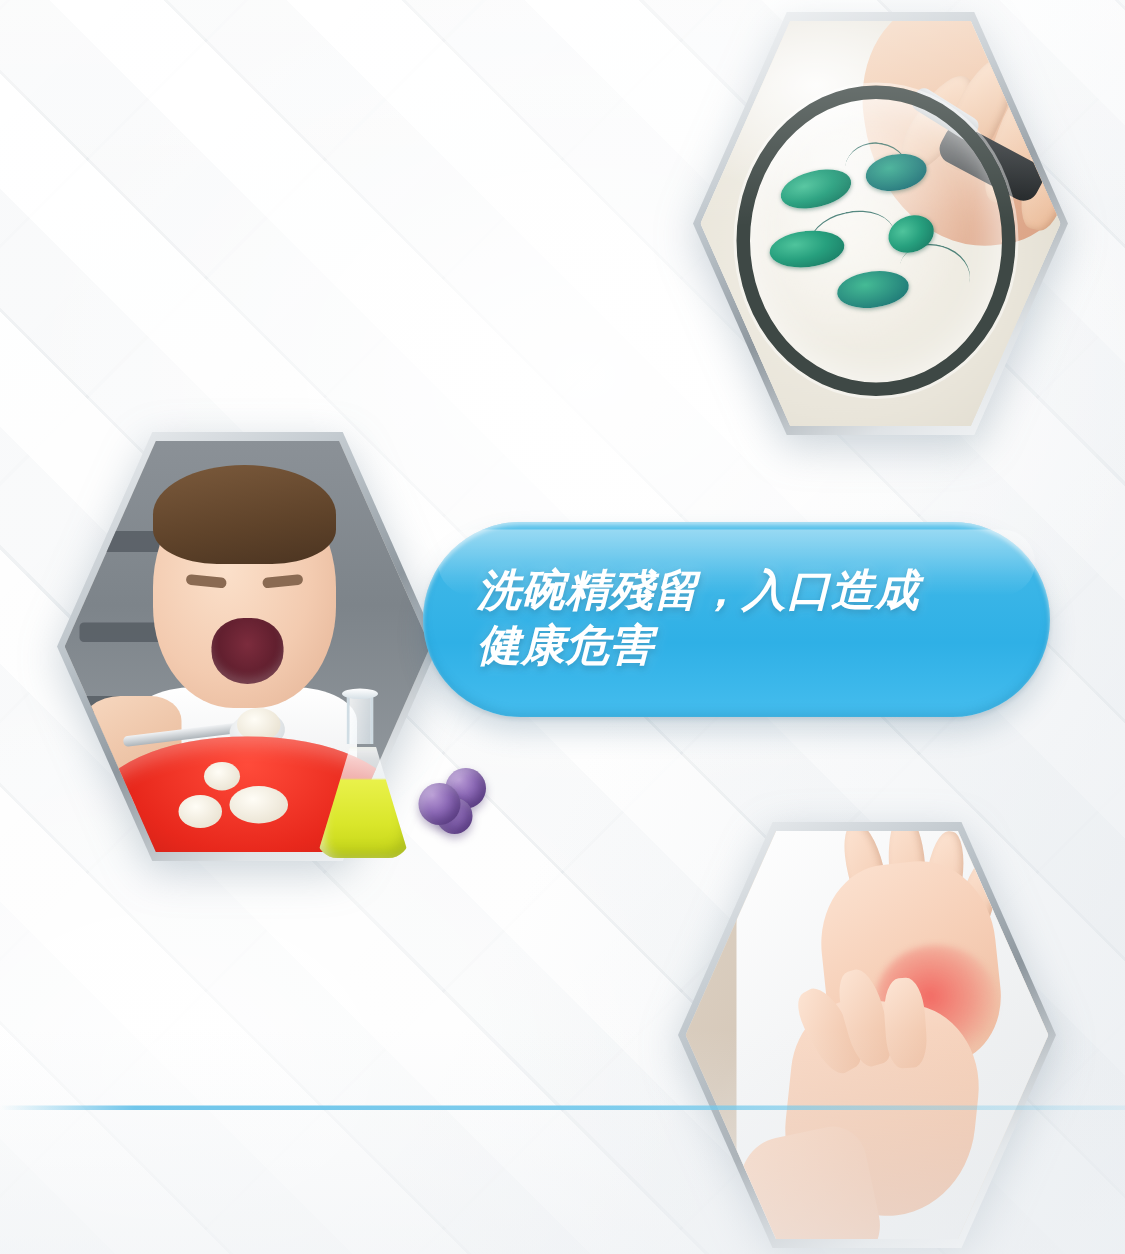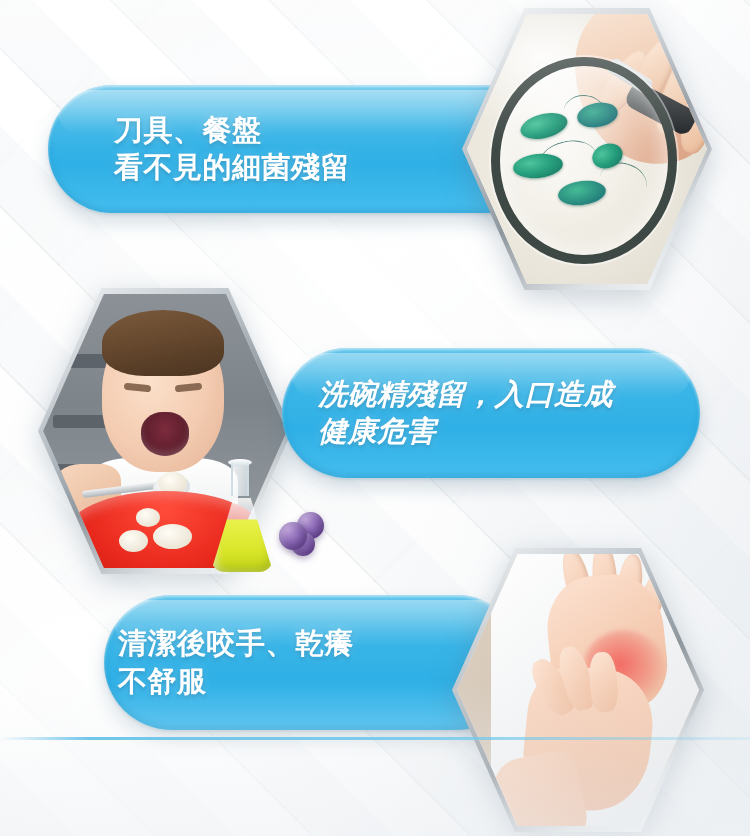--- a/index.html
+++ b/index.html
@@ -368,24 +368,20 @@
 </style>
 </head>
 <body>
 
 <div id="poster">
 
   <div class="bg-base"></div>
   <div class="bg-diamonds"></div>
   <div class="bg-sheen"></div>
 
-  <div class="pill" id="pill1">
-    <div class="pill-text">刀具、餐盤
-看不見的細菌殘留</div>
-  </div>
 
   <div class="hex-wrap" id="hex1">
     <div class="hex-outer">
       <div class="hex-inner">
         <div class="photo-bacteria">
           <div class="plate-sheen"></div>
           <div class="hand-area"></div>
           <div class="finger f3"></div>
           <div class="finger f1"></div>
           <div class="finger f2"></div>
@@ -439,24 +435,20 @@
 
   <div id="flask-group">
     <div class="flask-body"></div>
     <div class="flask-neck"></div>
     <div class="flask-lip"></div>
     <div class="sphere s2"></div>
     <div class="sphere s3"></div>
     <div class="sphere s1"></div>
   </div>
 
-  <div class="pill" id="pill3">
-    <div class="pill-text">清潔後咬手、乾癢
-不舒服</div>
-  </div>
 
   <div class="hex-wrap" id="hex3">
     <div class="hex-outer">
       <div class="hex-inner">
         <div class="photo-hand">
           <div class="shirt"></div>
           <div class="hand-finger hf1"></div>
           <div class="hand-finger hf2"></div>
           <div class="hand-finger hf3"></div>
           <div class="hand-finger hf4"></div>

